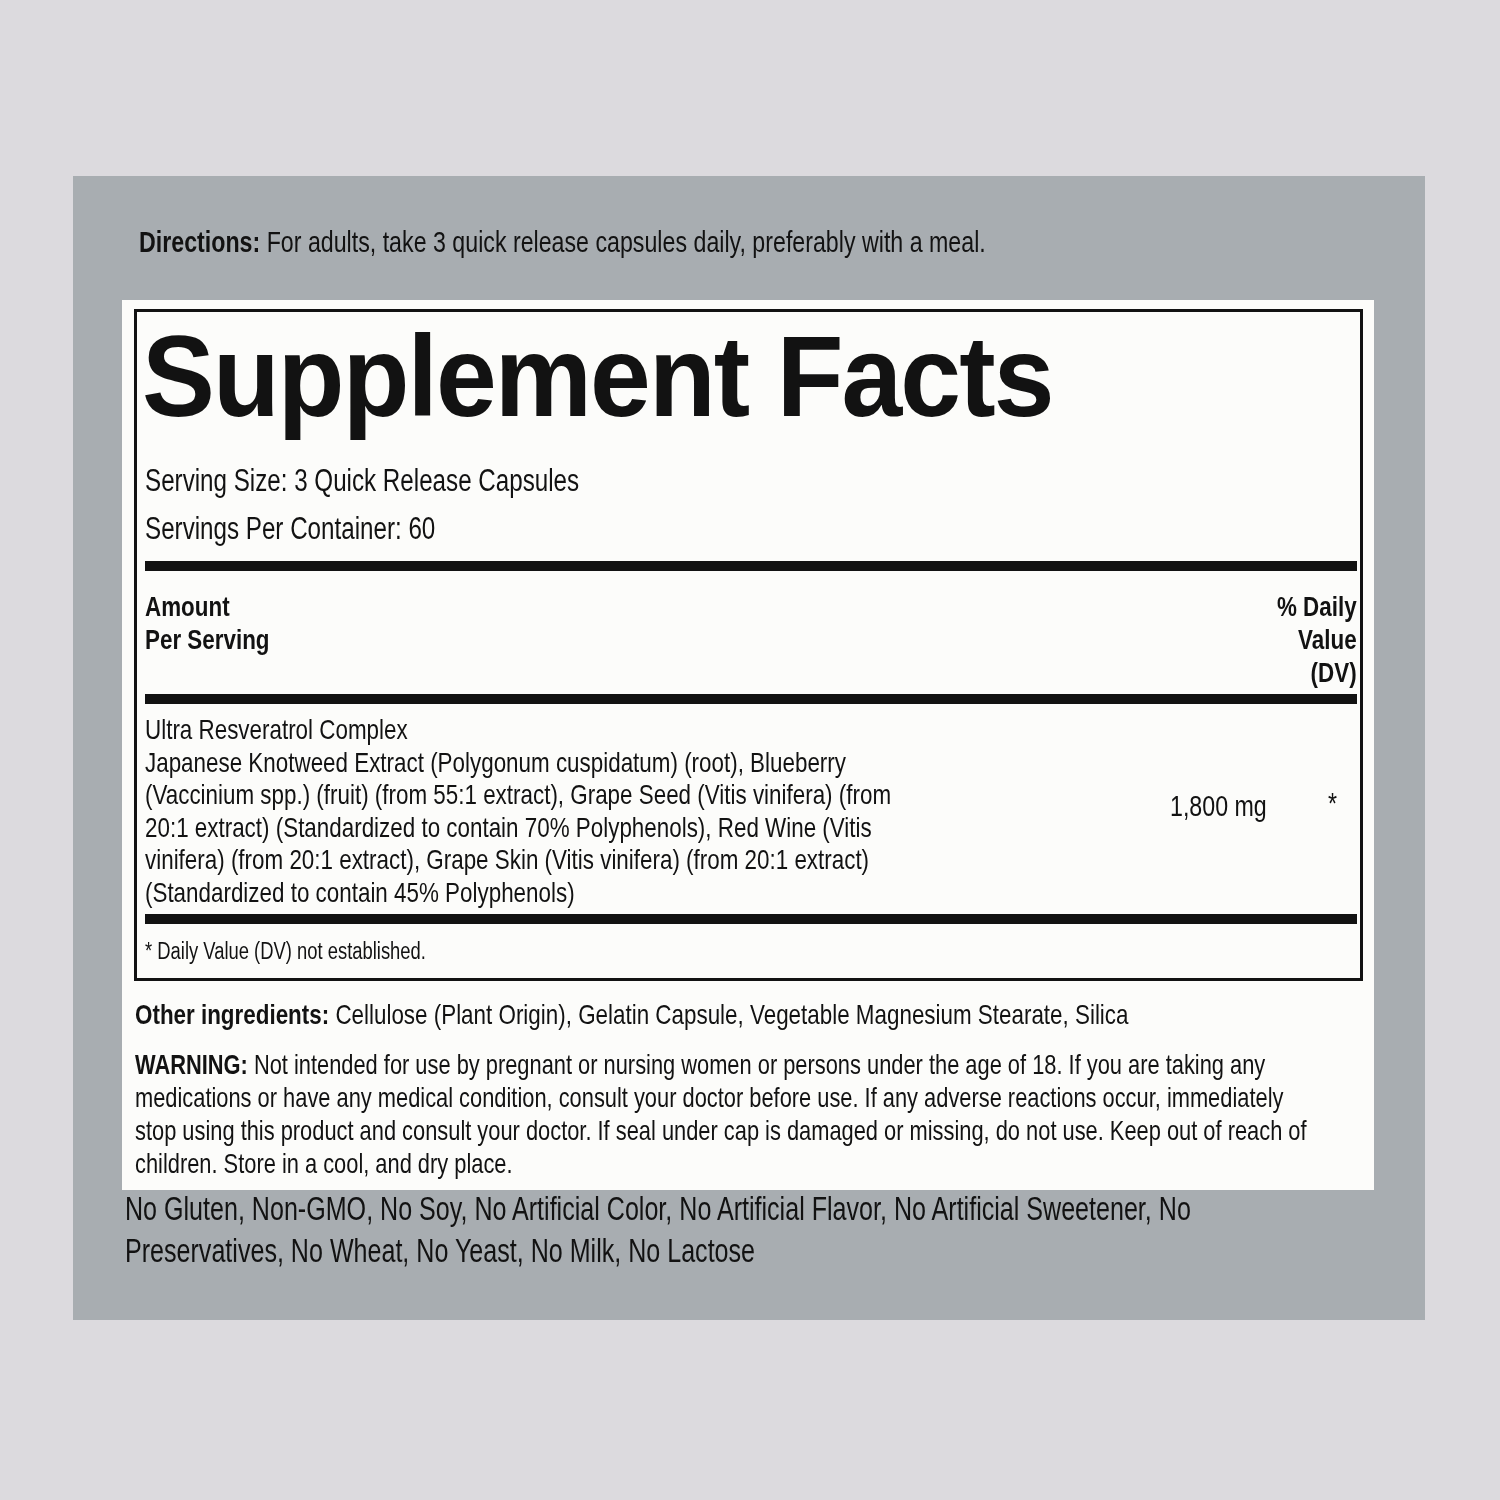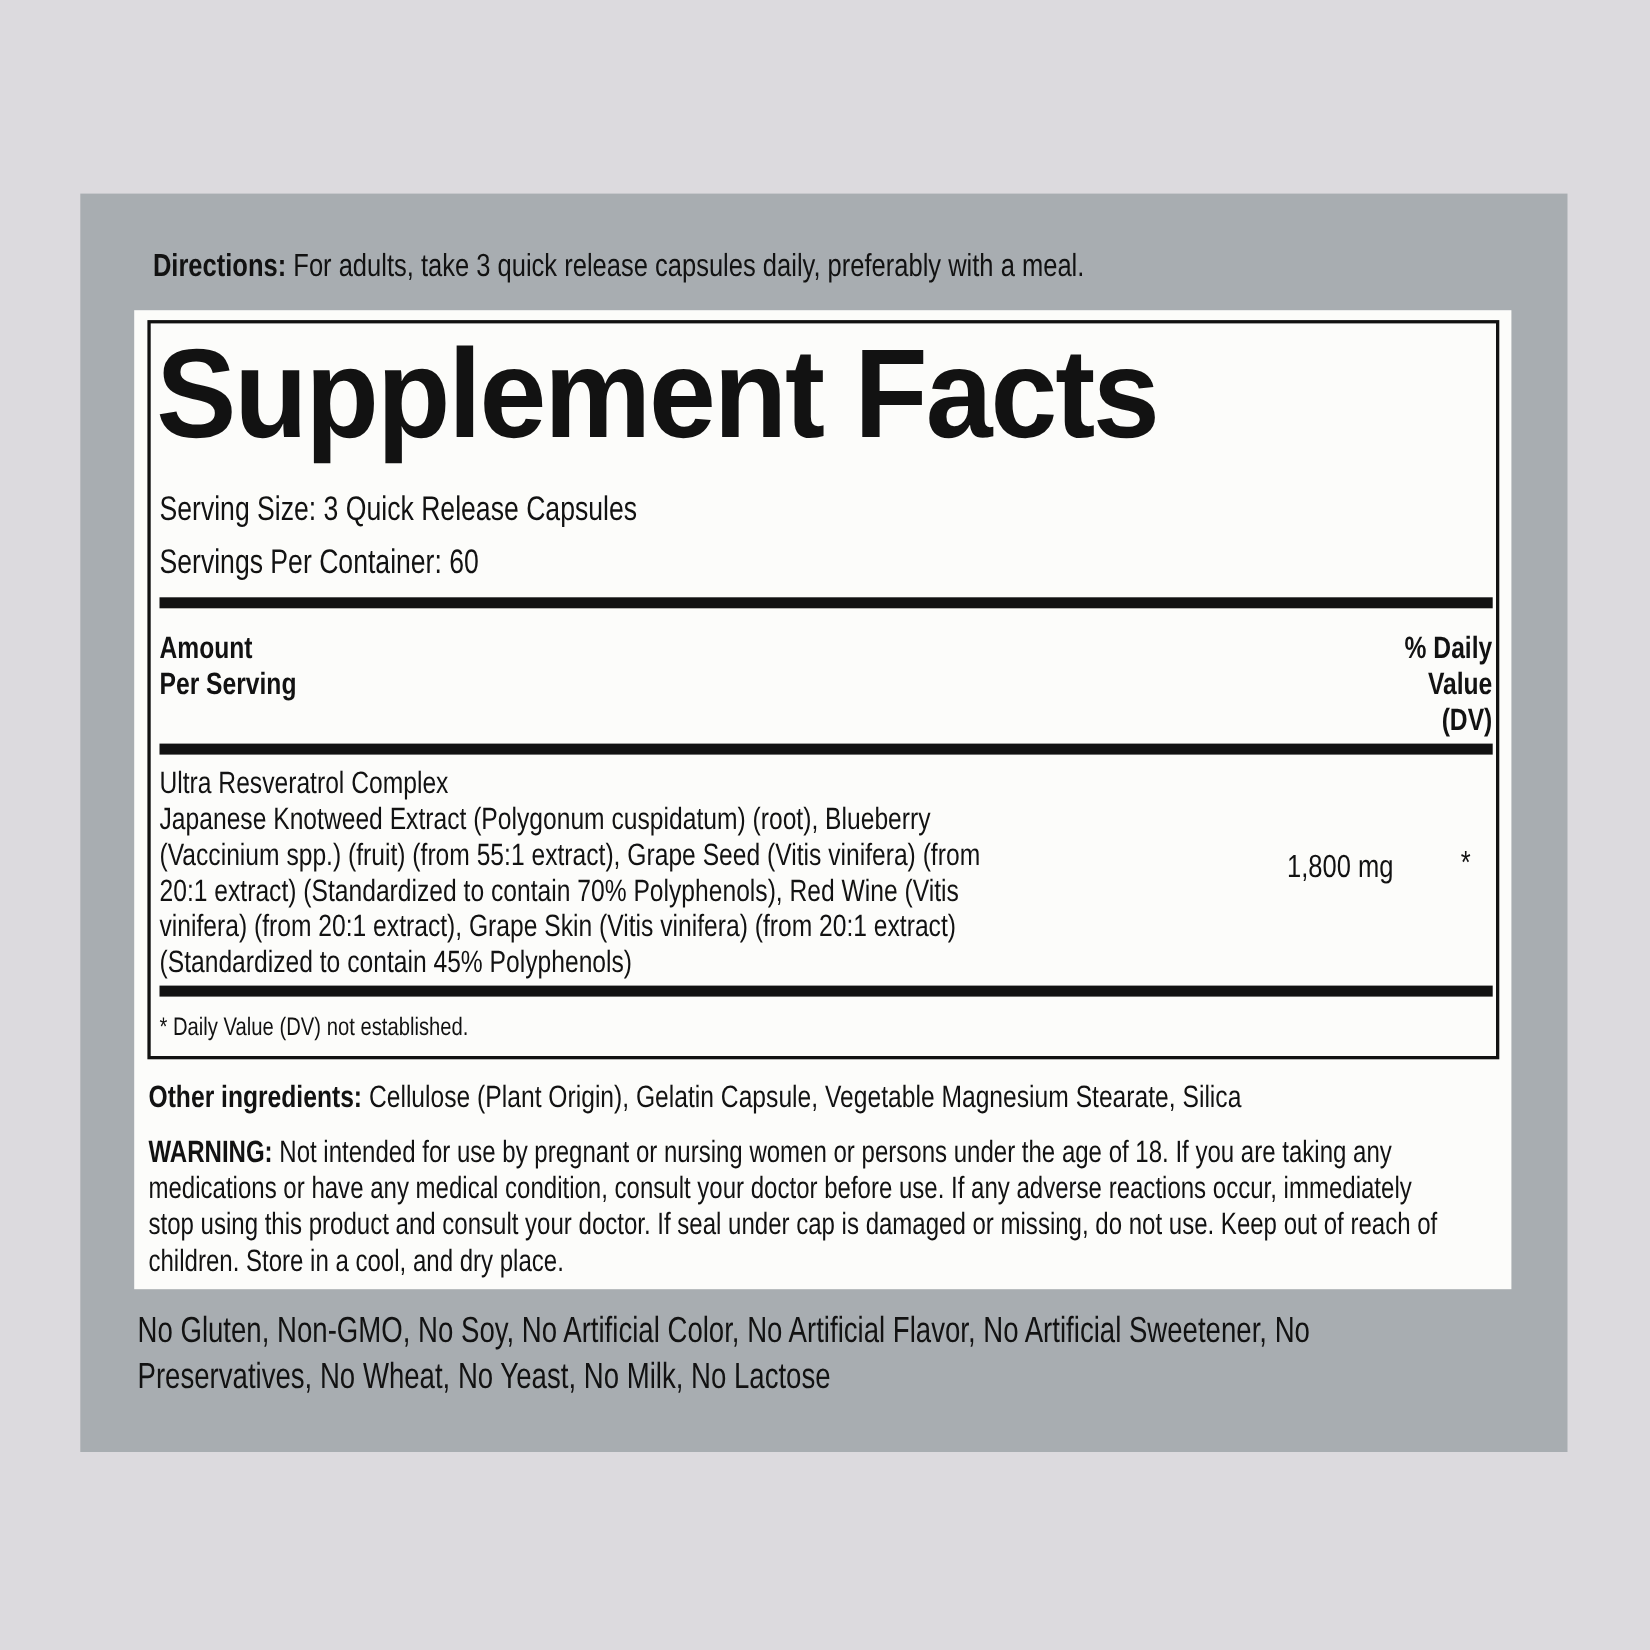--- a/index.html
+++ b/index.html
@@ -21,21 +21,21 @@
     position: absolute;
     left: 66px; top: 50px;
     font-size: 29px;
     white-space: nowrap;
     transform: scaleX(0.80);
     transform-origin: 0 0;
   }
   .directions b { font-weight: bold; }
   .facts-box {
     position: absolute;
-    left: 49px; top: 106px;
+    left: 49px; top: 124px;
     width: 1252px; height: 890px;
     background: #fcfcfa;
   }
   .inner-border {
     position: absolute;
     left: 12px; top: 9px;
     width: 1229px; height: 672px;
     border: 3px solid #121212;
   }
   .sf-title {

